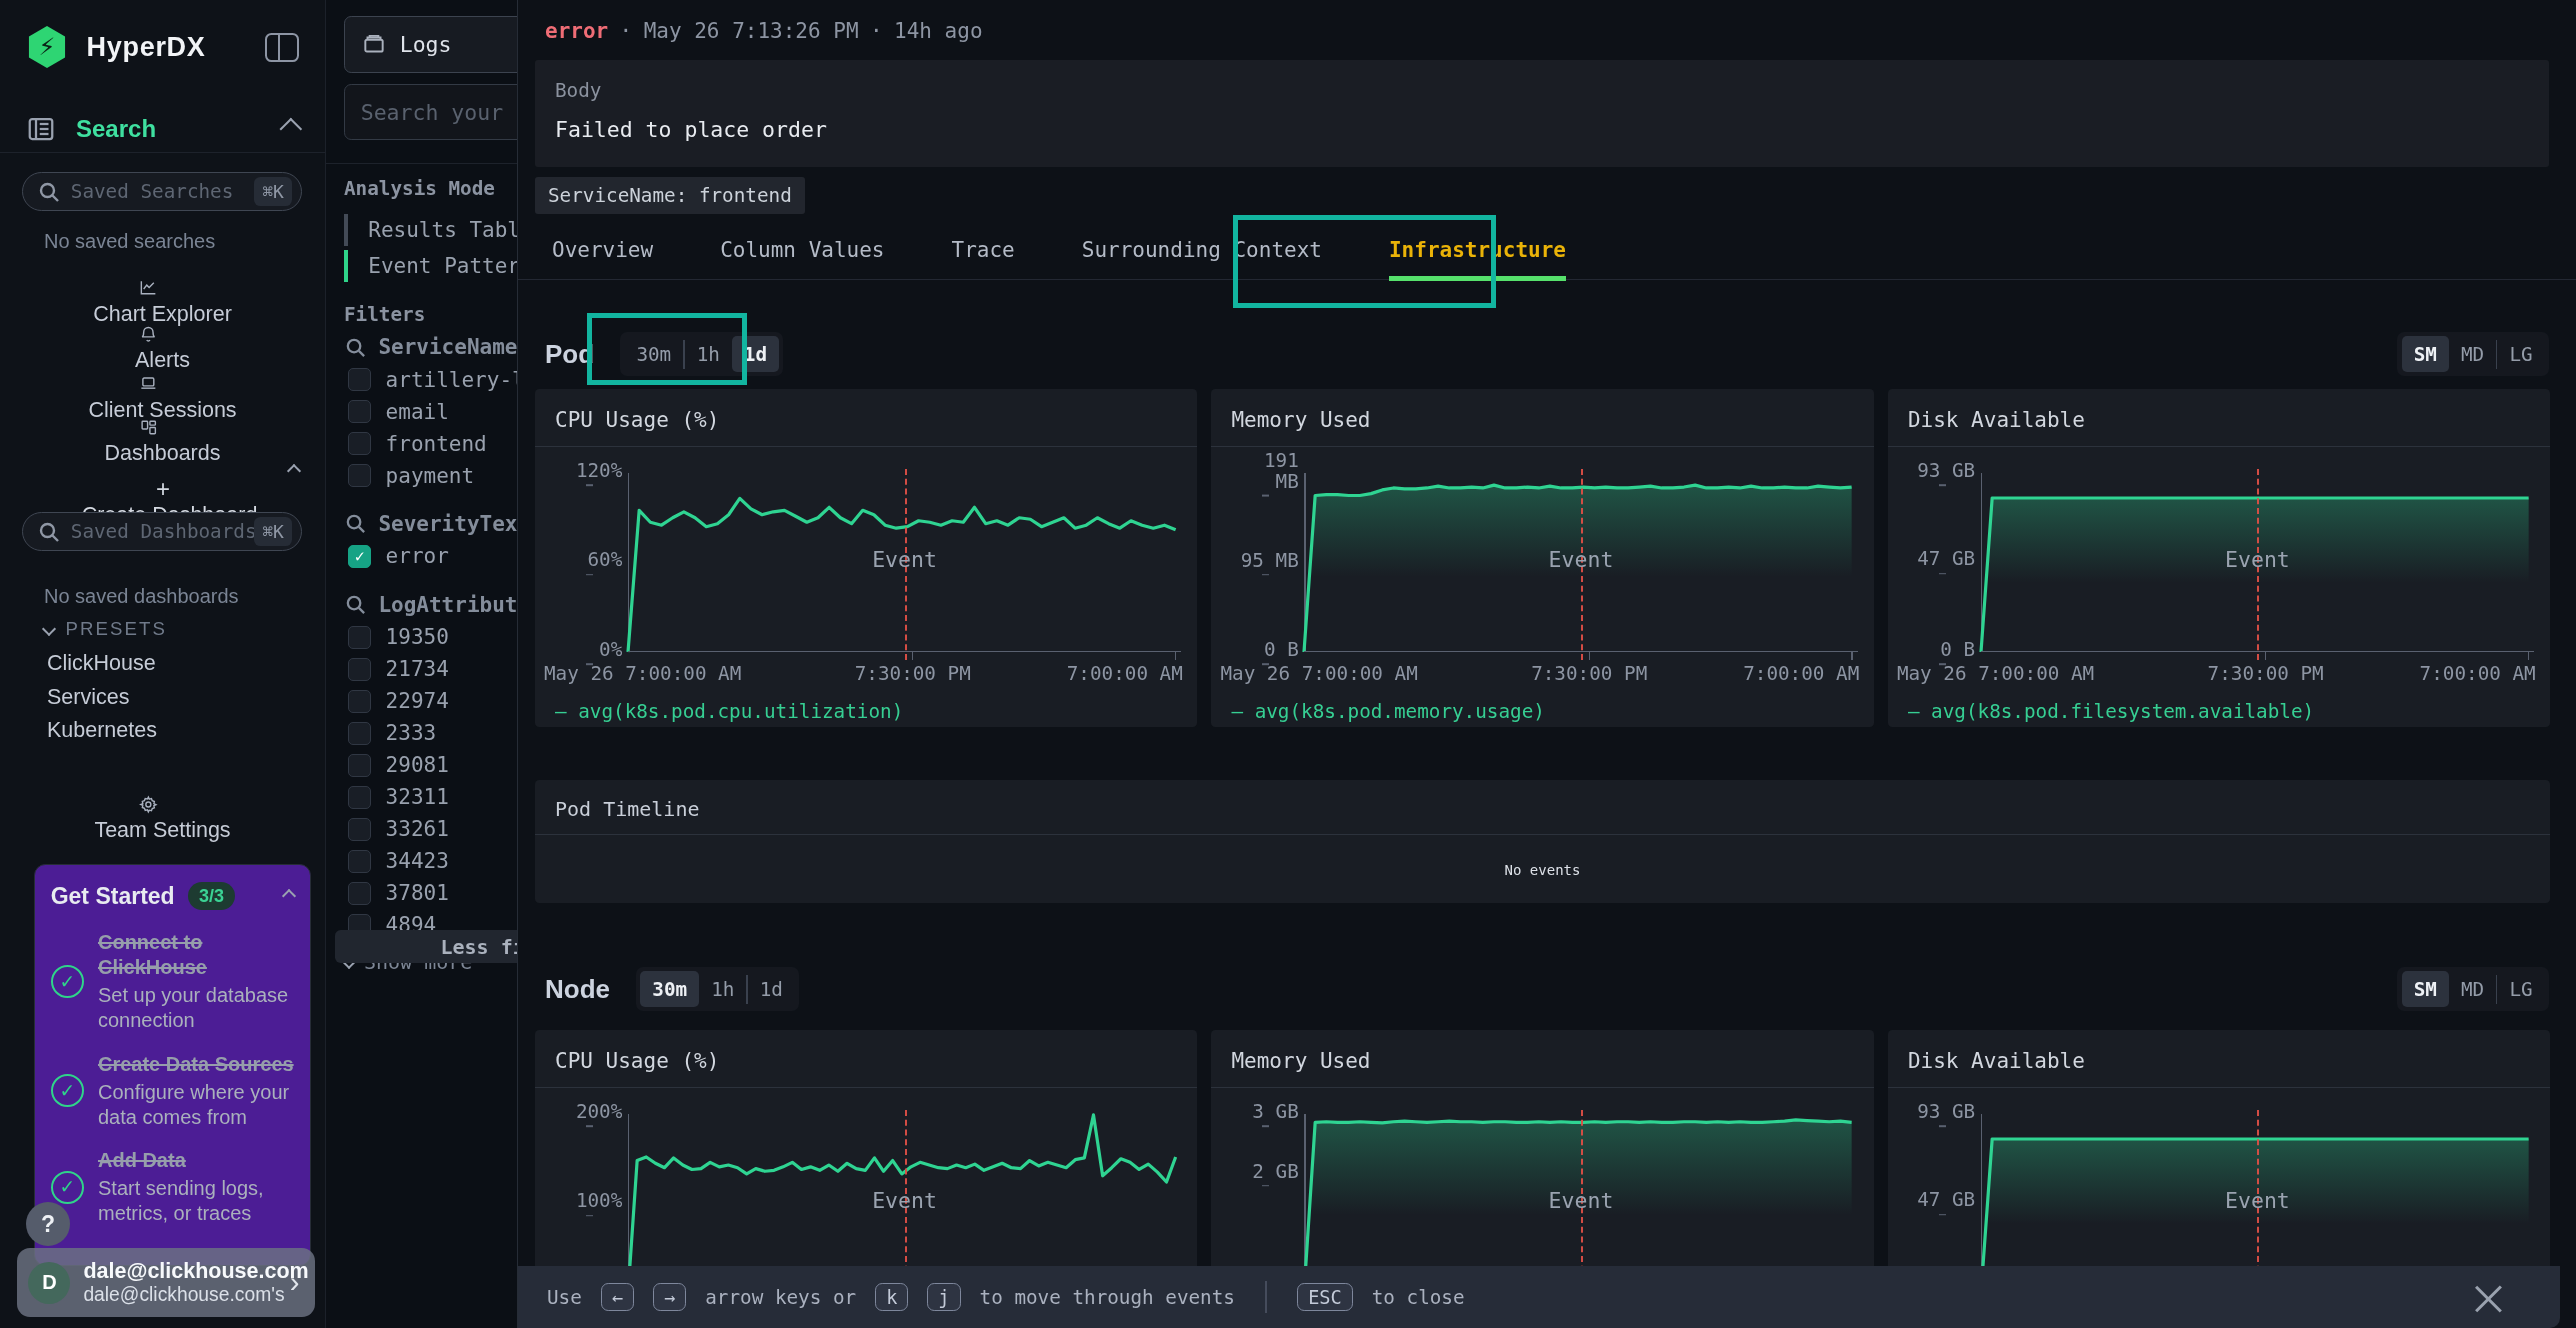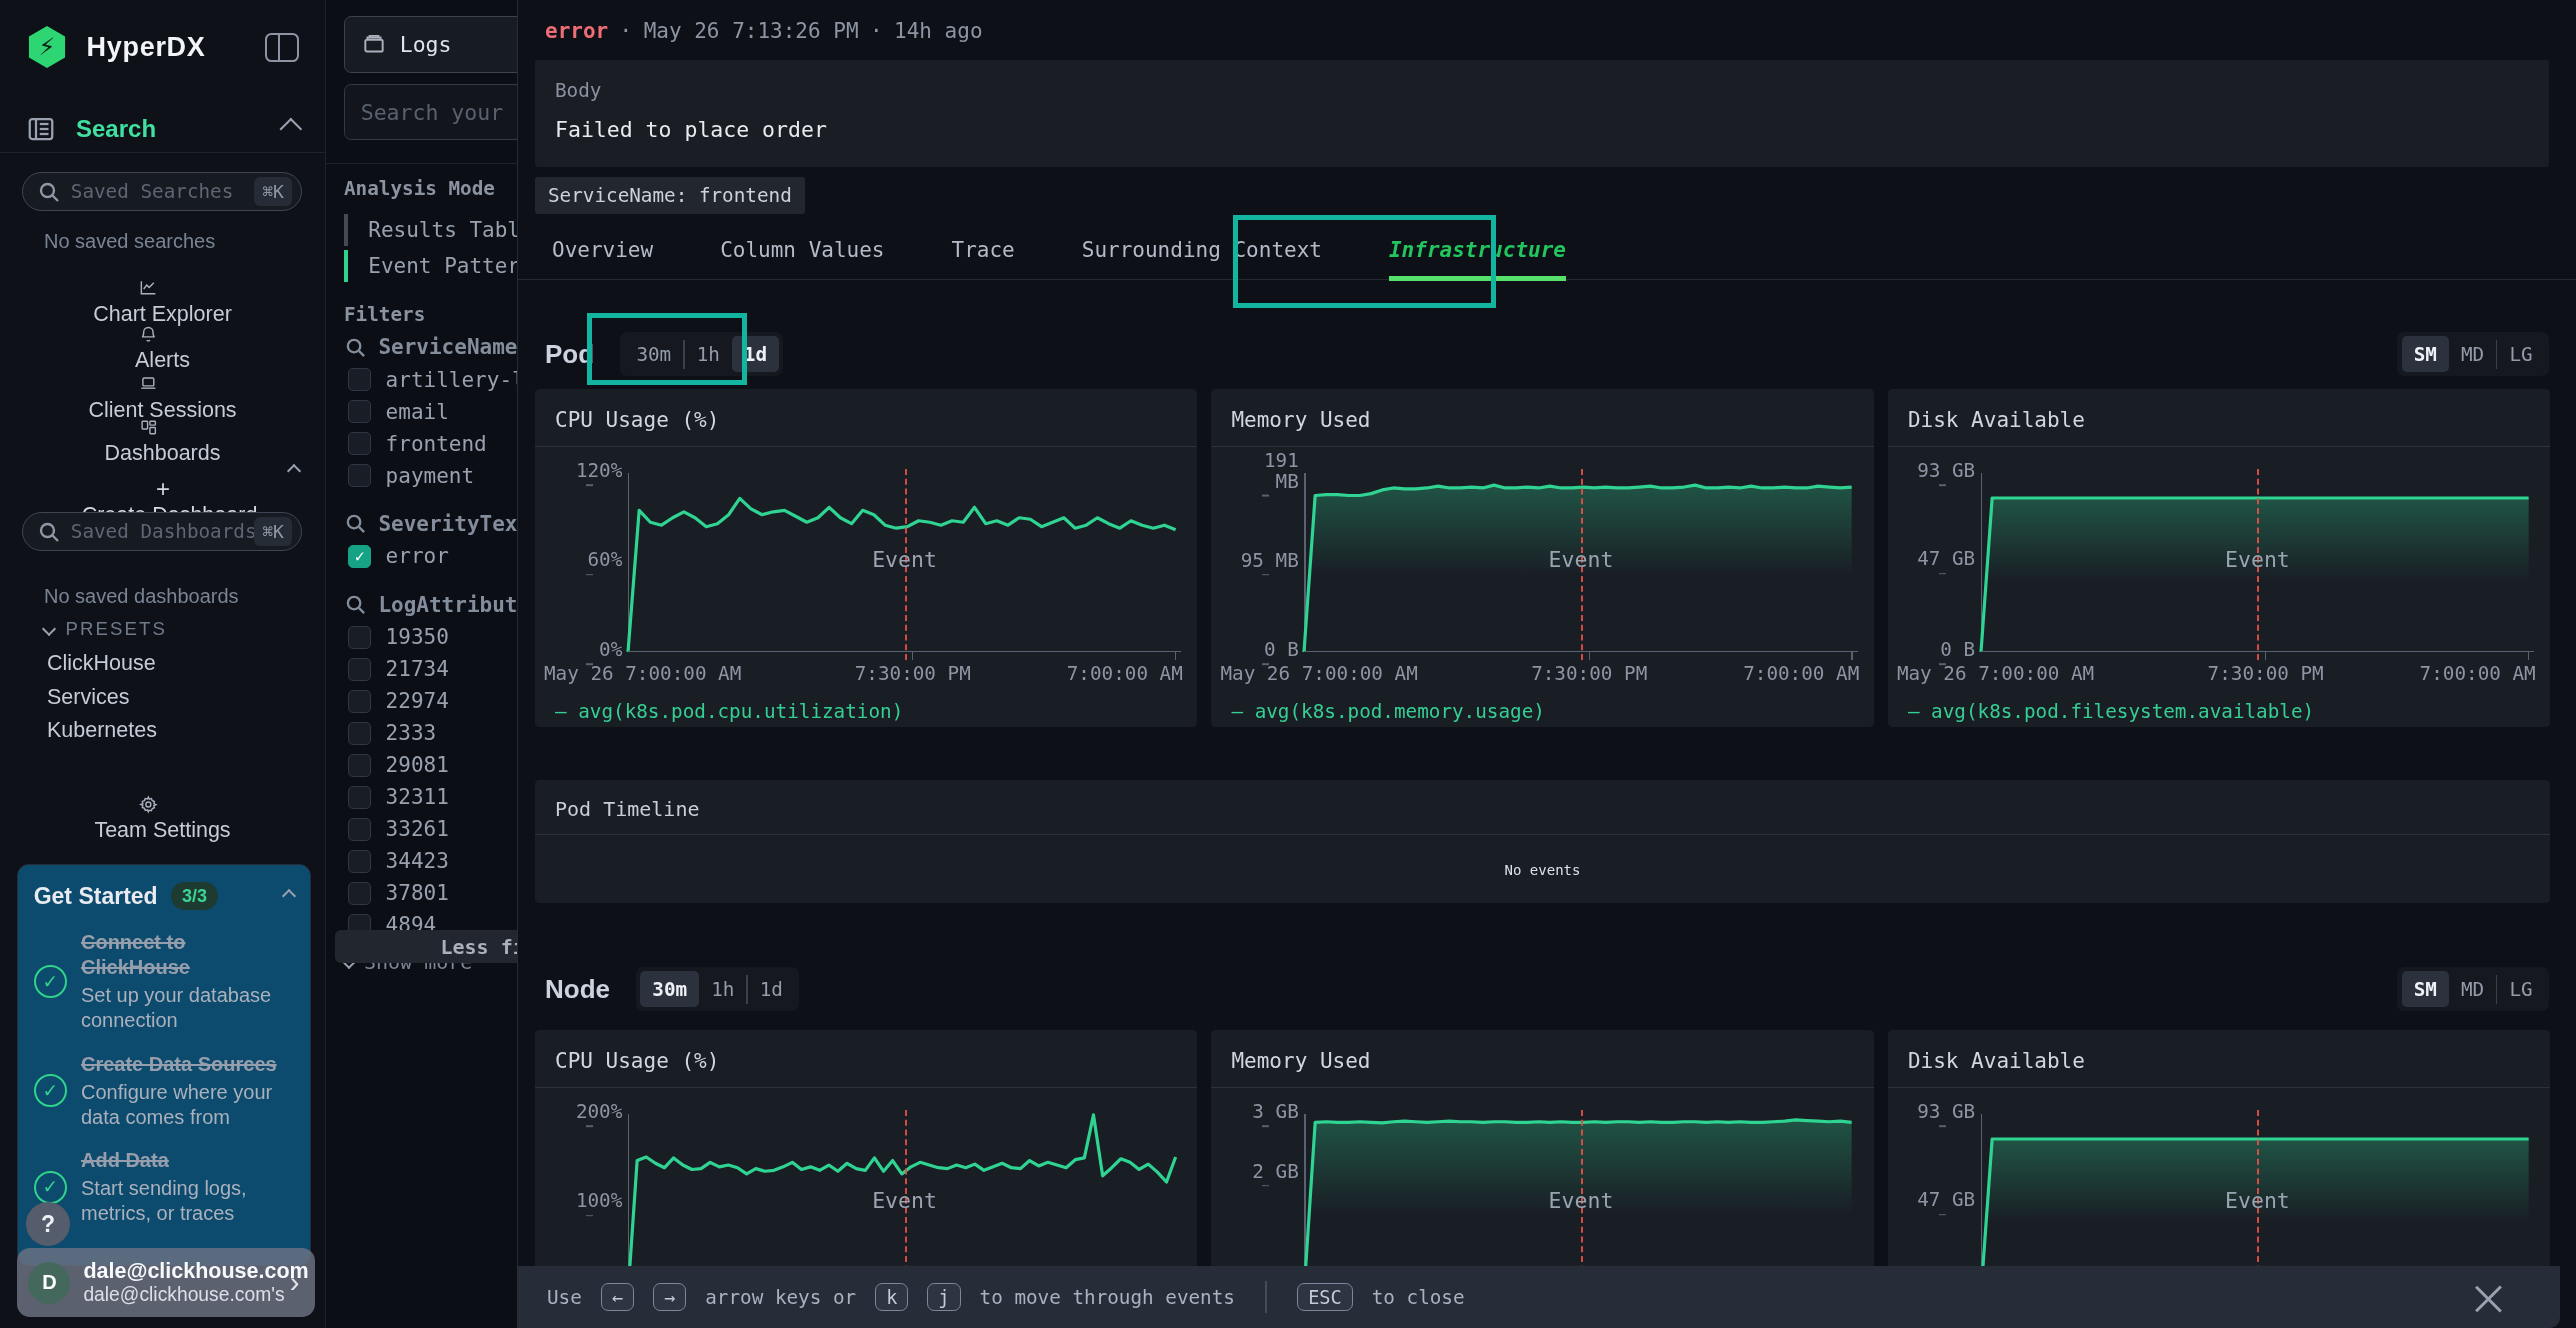--- a/index.html
+++ b/index.html
@@ -23,21 +23,21 @@
   .sb-divider { position:absolute; top:152px; left:0; right:0; border-bottom:1.4px solid #1d222b; }
   .pill-input { position:absolute; left:21.5px; right:23px; height:39px; border:1.4px solid #3f4652; border-radius:20px; background:#161a21; display:flex; align-items:center; padding:0 8.6px 0 14.3px; }
   .pill-input input { flex:1; background:transparent; border:none; outline:none; color:#8f97a5; font-size:19.3px; font-family:"DejaVu Sans Mono","Liberation Mono",monospace; min-width:0; }
   .pill-input input::placeholder { color:#5e6673; }
   .kbd-badge { background:#262c36; color:#8f97a5; border-radius:6.4px; padding:3.6px 8.6px; font-size:18px; }
   .muted-line { position:absolute; left:44px; color:#7a8494; font-size:20px; }
   .nav-item { position:absolute; left:26px; right:26px; display:flex; align-items:center; color:#c6ccd7; font-size:21.5px;flex-direction:column; }
   .nav-item .ic { width:33px; display:flex; justify-content:flex-start; margin-right:14.3px; color:#a9b1bf; }
   .presets-label { position:absolute; left:44px; display:flex; align-items:center; gap:11.4px; color:#707a8a; font-size:18.6px; letter-spacing:2.1px; }
   .preset-item { position:absolute; left:47px; color:#c6ccd7; font-size:21.5px; }
-  .gs-card { position:absolute; left:17px; right:14.3px; top:864px; height:402px; border:1.4px solid #272d37; border-radius:11.4px; background:#0c4a6e; padding:17px 15.7px; overflow:hidden; }
+  .gs-card { position:absolute; left:34px; right:14.3px; top:864px; height:402px; border:1.4px solid #272d37; border-radius:11.4px; background:#4c1d95; padding:17px 15.7px; overflow:hidden; }
   .gs-title-row { display:flex; align-items:center; gap:13px; margin-bottom:20px; }
   .gs-title { font-size:23px; font-weight:bold; color:#e8ebf0; }
   .gs-badge { background:#1d3b31; color:#3bd394; font-size:18px; font-weight:bold; padding:3.6px 11.4px; border-radius:715px; }
   .gs-item { display:flex; align-items:center; gap:14.3px; margin-bottom:18.6px; }
   .gs-check { flex:0 0 33px; height:33px; border:2.1px solid #2fd48a; border-radius:50%; display:flex; align-items:center; justify-content:center; color:#2fd48a; font-size:18.6px; font-weight:bold; }
   .gs-item-title { font-size:20px; font-weight:bold; color:#969eab; text-decoration:line-through; line-height:1.25; }
   .gs-item-desc { font-size:20px; color:#aab1bc; line-height:1.25; margin-top:2.9px; }
   .help-fab { position:absolute; left:26px; top:1202px; width:44px; height:44px; border-radius:50%; background:#555c6b; color:#eef1f5; font-size:23px; font-weight:bold; display:flex; align-items:center; justify-content:center; z-index:6; }
   .user-bar { position:absolute; left:17px; right:10px; top:1248px; height:69px; background:rgba(108,115,130,0.82); border-radius:13px; display:flex; align-items:center; padding:0 15.7px 0 11.4px; z-index:7; }
   .avatar { width:42px; height:42px; border-radius:50%; background:#44685c; color:#ffffff; font-weight:bold; font-size:20px; display:flex; align-items:center; justify-content:center; }
@@ -71,21 +71,21 @@
   #panel { position:absolute; left:517px; top:0; right:0; height:1328px; background:#0d1117; border-left:1.4px solid #262c36; z-index:10; overflow:hidden; }
   .evt-header { position:absolute; top:18.6px; left:27px; display:flex; align-items:center; gap:11.4px; font-size:21px; }
   .evt-level { color:#ef6d76; font-weight:bold; }
   .evt-meta { color:#8d95a3; }
   .body-card { position:absolute; top:60px; left:17px; right:27px; height:107px; background:#1a1d24; border-radius:2.9px; padding:18.6px 20px; }
   .body-label { color:#8b929f; font-size:19.3px; }
   .body-value { color:#e8ebf0; font-size:21.5px; margin-top:15.7px; }
   .svc-tag { position:absolute; top:177px; left:17px; background:#22262e; border-radius:2.9px; padding:7.2px 13px; color:#ccd2da; font-size:19.3px; }
   .tabs { position:absolute; top:226px; left:0; right:0; height:54px; display:flex; align-items:flex-end; padding-left:34px; gap:67px; border-bottom:1.4px solid #232833; }
   .tab { font-size:21px; color:#b4bbc7; padding-bottom:17px; position:relative; }
-  .tab.active { color:#22c55e; font-weight:bold;font-style:italic; }
+  .tab.active { color:#eab308; font-weight:bold; }
   .tab.active::after { content:""; position:absolute; left:0; right:0; bottom:-2.1px; height:5px; background:#56e16c; }
   .annot { position:absolute; border:5px solid #12b5a0; z-index:30; pointer-events:none; }
   .annot-infra { left:715px; top:215px; width:263px; height:93px; }
   .annot-pod { left:69px; top:313px; width:160px; height:72px; }
   .sec-row { position:absolute; left:27px; right:27px; height:66px; display:flex; align-items:center; }
   .sec-row .sec-title { font-size:26px; font-weight:600; color:#ccd3df; }
   .seg { display:flex; align-items:center; background:#15181f; border-radius:7.2px; padding:4.3px; margin-left:26px; }
   .seg-item { font-family:"DejaVu Sans Mono","Liberation Mono",monospace; font-size:19.3px; color:#949ca9; padding:6.4px 12px; border-radius:5px; }
   .seg-item.active { background:#2c323d; color:#eef1f5; font-weight:bold; }
   .seg-div { width:1.4px; height:29px; background:#3a414e; }

